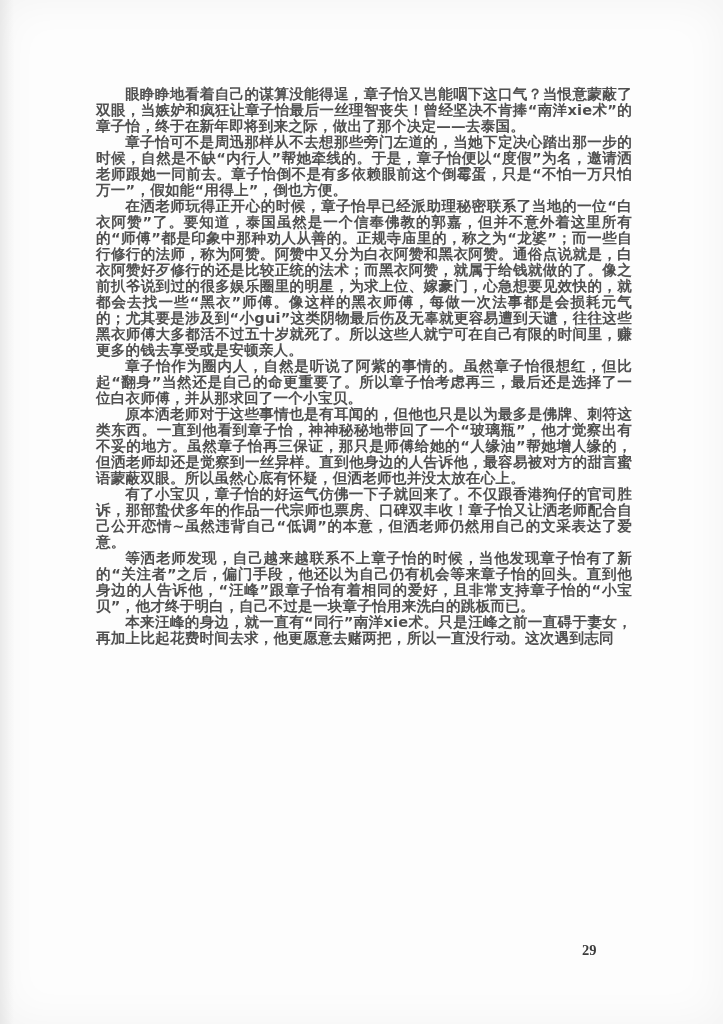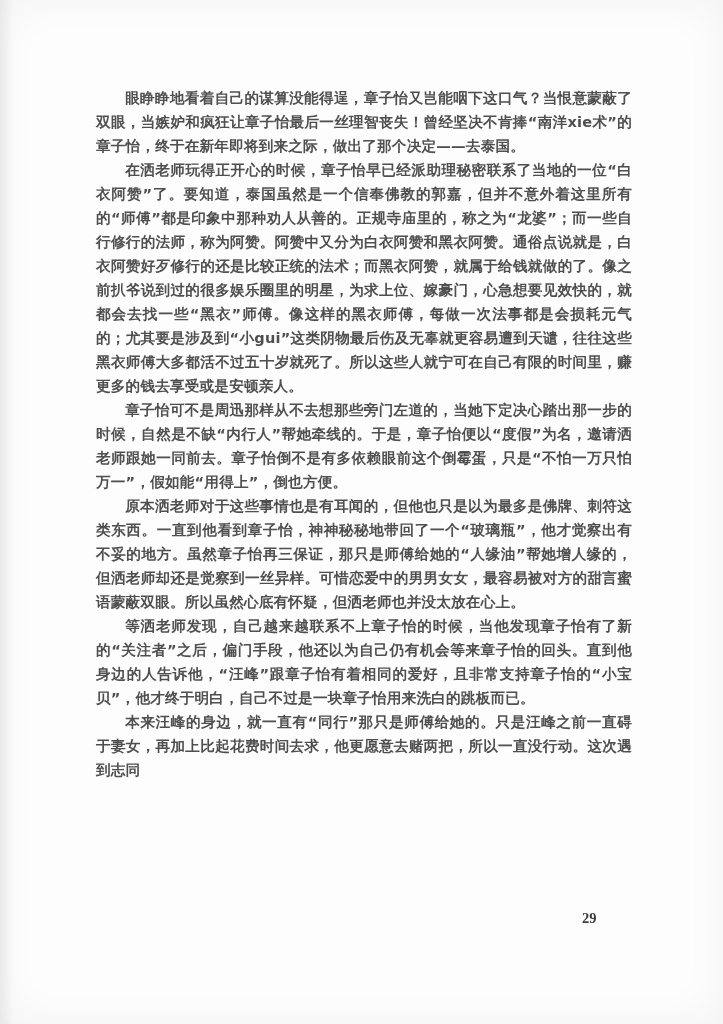--- a/index.html
+++ b/index.html
@@ -32,42 +32,44 @@
     top: 86px;
     width: 536px;
     filter: blur(0.35px);
   }
   .para {
     margin: 0;
     text-indent: 2em;
     text-align: justify;
     text-justify: inter-ideograph;
     font-size: 14.6px;
-    line-height: 24px;
+    line-height: 16px;
     letter-spacing: 0.2px;
     font-weight: 600;
     color: #4f4f4f;
   }
   .page-number {
     position: absolute;
     left: 582px;
-    top: 910px;
+    top: 942px;
     font-family: "Liberation Serif", serif;
     font-size: 14.5px;
     font-weight: 700;
     color: #3c3c3c;
     filter: blur(0.25px);
   }
 </style>
 </head>
 <body>
 
 <div class="page">
   <div class="text-block">
     <p class="para">眼睁睁地看着自己的谋算没能得逞，章子怡又岂能咽下这口气？当恨意蒙蔽了双眼，当嫉妒和疯狂让章子怡最后一丝理智丧失！曾经坚决不肯捧“南洋xie术”的章子怡，终于在新年即将到来之际，做出了那个决定——去泰国。</p>
+    <p class="para">章子怡可不是周迅那样从不去想那些旁门左道的，当她下定决心踏出那一步的时候，自然是不缺“内行人”帮她牵线的。于是，章子怡便以“度假”为名，邀请洒老师跟她一同前去。章子怡倒不是有多依赖眼前这个倒霉蛋，只是“不怕一万只怕万一”，假如能“用得上”，倒也方便。</p>
     <p class="para">在洒老师玩得正开心的时候，章子怡早已经派助理秘密联系了当地的一位“白衣阿赞”了。要知道，泰国虽然是一个信奉佛教的郭嘉，但并不意外着这里所有的“师傅”都是印象中那种劝人从善的。正规寺庙里的，称之为“龙婆”；而一些自行修行的法师，称为阿赞。阿赞中又分为白衣阿赞和黑衣阿赞。通俗点说就是，白衣阿赞好歹修行的还是比较正统的法术；而黑衣阿赞，就属于给钱就做的了。像之前扒爷说到过的很多娱乐圈里的明星，为求上位、嫁豪门，心急想要见效快的，就都会去找一些“黑衣”师傅。像这样的黑衣师傅，每做一次法事都是会损耗元气的；尤其要是涉及到“小gui”这类阴物最后伤及无辜就更容易遭到天谴，往往这些黑衣师傅大多都活不过五十岁就死了。所以这些人就宁可在自己有限的时间里，赚更多的钱去享受或是安顿亲人。</p>
-    <p class="para">章子怡可不是周迅那样从不去想那些旁门左道的，当她下定决心踏出那一步的时候，自然是不缺“内行人”帮她牵线的。于是，章子怡便以“度假”为名，邀请洒老师跟她一同前去。章子怡倒不是有多依赖眼前这个倒霉蛋，只是“不怕一万只怕万一”，假如能“用得上”，倒也方便。</p>
-    <p class="para">原本洒老师对于这些事情也是有耳闻的，但他也只是以为最多是佛牌、刺符这类东西。一直到他看到章子怡，神神秘秘地带回了一个“玻璃瓶”，他才觉察出有不妥的地方。虽然章子怡再三保证，那只是师傅给她的“人缘油”帮她增人缘的，但洒老师却还是觉察到一丝异样。可惜恋爱中的男男女女，最容易被对方的甜言蜜语蒙蔽双眼。所以虽然心底有怀疑，但洒老师也并没太放在心上。</p>
+    <p class="para">章子怡作为圈内人，自然是听说了阿紫的事情的。虽然章子怡很想红，但比起“翻身”当然还是自己的命更重要了。所以章子怡考虑再三，最后还是选择了一位白衣师傅，并从那求回了一个小宝贝。</p>
+    <p class="para">原本洒老师对于这些事情也是有耳闻的，但他也只是以为最多是佛牌、刺符这类东西。一直到他看到章子怡，神神秘秘地带回了一个“玻璃瓶”，他才觉察出有不妥的地方。虽然章子怡再三保证，那只是师傅给她的“人缘油”帮她增人缘的，但洒老师却还是觉察到一丝异样。直到他身边的人告诉他，最容易被对方的甜言蜜语蒙蔽双眼。所以虽然心底有怀疑，但洒老师也并没太放在心上。</p>
+    <p class="para">有了小宝贝，章子怡的好运气仿佛一下子就回来了。不仅跟香港狗仔的官司胜诉，那部蛰伏多年的作品一代宗师也票房、口碑双丰收！章子怡又让洒老师配合自己公开恋情~虽然违背自己“低调”的本意，但洒老师仍然用自己的文采表达了爱意。</p>
     <p class="para">等洒老师发现，自己越来越联系不上章子怡的时候，当他发现章子怡有了新的“关注者”之后，偏门手段，他还以为自己仍有机会等来章子怡的回头。直到他身边的人告诉他，“汪峰”跟章子怡有着相同的爱好，且非常支持章子怡的“小宝贝”，他才终于明白，自己不过是一块章子怡用来洗白的跳板而已。</p>
-    <p class="para">本来汪峰的身边，就一直有“同行”那只是师傅给她的。只是汪峰之前一直碍于妻女，再加上比起花费时间去求，他更愿意去赌两把，所以一直没行动。这次遇到志同</p>
+    <p class="para">本来汪峰的身边，就一直有“同行”南洋xie术。只是汪峰之前一直碍于妻女，再加上比起花费时间去求，他更愿意去赌两把，所以一直没行动。这次遇到志同</p>
   </div>
   <div class="page-number">29</div>
 </div>
 
 </body></html>

